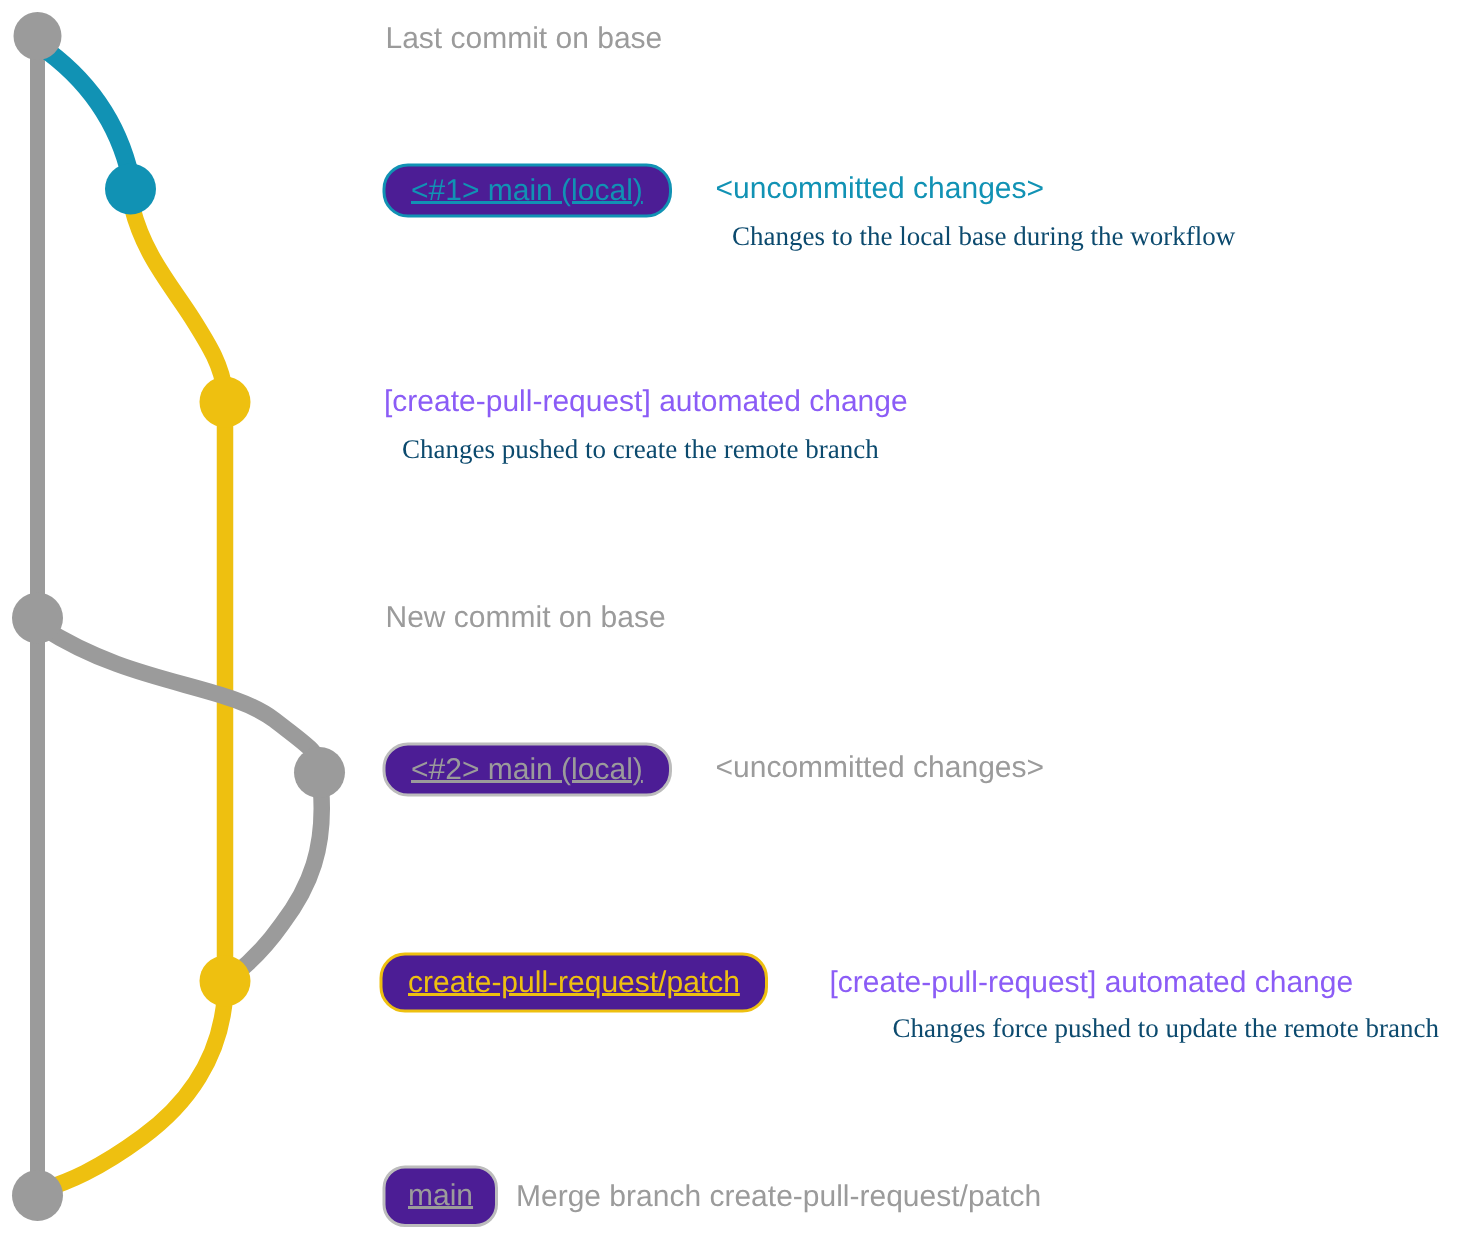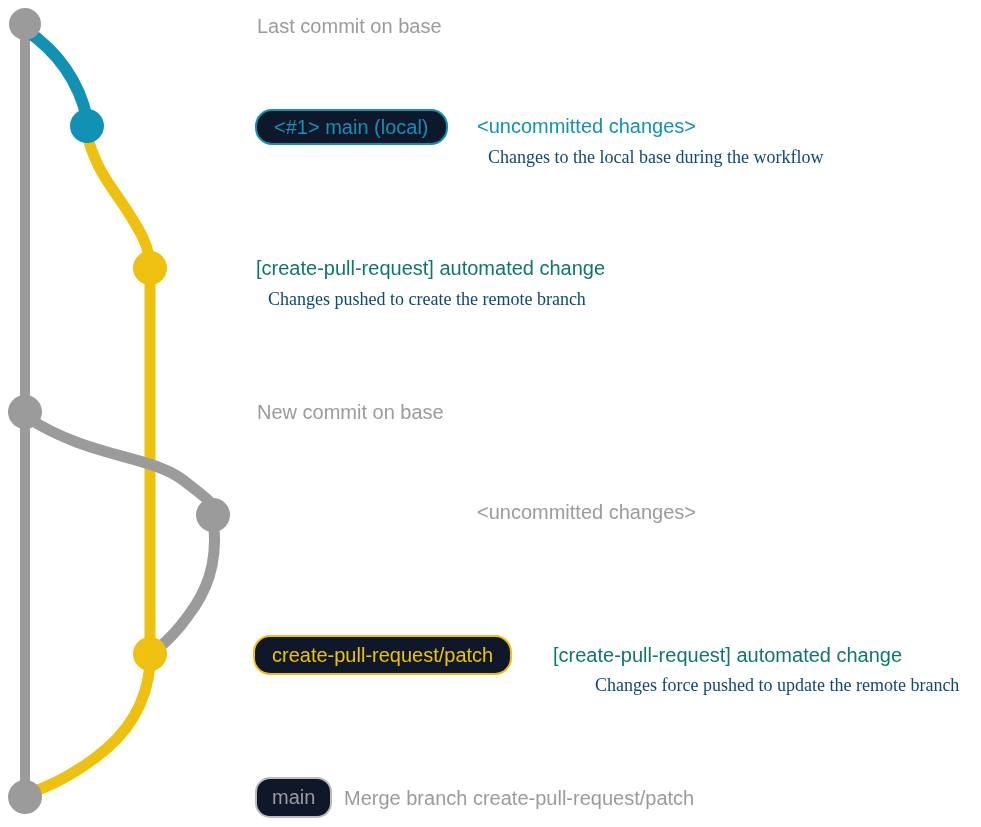--- a/index.html
+++ b/index.html
@@ -23,36 +23,37 @@
     top: 0;
   }
   .abs { position: absolute; }
   .lbl {
     font-size: 20px;
     line-height: 26px;
     white-space: nowrap;
   }
   .gray-text   { color: #9b9b9b; }
   .blue-text   { color: #1192b4; }
-  .yellow-text { color: #0f766e; }
+  .yellow-text { color: #8b5cf6; }
   .desc {
     font-family: "Liberation Serif", serif;
     font-size: 18px;
     line-height: 22px;
     color: #0c4a6e;
     white-space: nowrap;
   }
   .badge {
     display: inline-block;
     box-sizing: border-box;
     border-radius: 17px;
     padding: 0 17px;
     font-size: 20px;
     white-space: nowrap;
-    background: #0f172a;
+    background: #4c1d95;
+    text-decoration: underline;
   }
   .badge.blue-badge {
     border: 2px solid #1192b4;
     color: #1192b4;
     height: 36px;
     line-height: 32px;
   }
   .badge.gray-badge {
     border: 2px solid #bcbcbc;
     color: #9b9b9b;
@@ -106,20 +107,21 @@
 
   <div class="abs badge blue-badge" style="left:255px; top:109px;">&lt;#1&gt; main (local)</div>
   <div class="abs lbl blue-text" style="left:477px; top:113px;">&lt;uncommitted changes&gt;</div>
   <div class="abs desc" style="left:488px; top:146px;">Changes to the local base during the workflow</div>
 
   <div class="abs lbl yellow-text" style="left:256px; top:255px;">[create-pull-request] automated change</div>
   <div class="abs desc" style="left:268px; top:288px;">Changes pushed to create the remote branch</div>
 
   <div class="abs lbl gray-text" style="left:257px; top:399px;">New commit on base</div>
 
+  <div class="abs badge gray-badge" style="left:255px; top:495px;">&lt;#2&gt; main (local)</div>
   <div class="abs lbl gray-text" style="left:477px; top:499px;">&lt;uncommitted changes&gt;</div>
 
   <div class="abs badge yellow-badge" style="left:253px; top:635px;">create-pull-request/patch</div>
   <div class="abs lbl yellow-text" style="left:553px; top:642px;">[create-pull-request] automated change</div>
   <div class="abs desc" style="left:595px; top:674px;">Changes force pushed to update the remote branch</div>
 
   <div class="abs badge gray-badge small" style="left:255px; top:777px;text-align:right;">main</div>
   <div class="abs lbl gray-text" style="left:344px; top:785px;">Merge branch create-pull-request/patch</div>
 
 </div>

